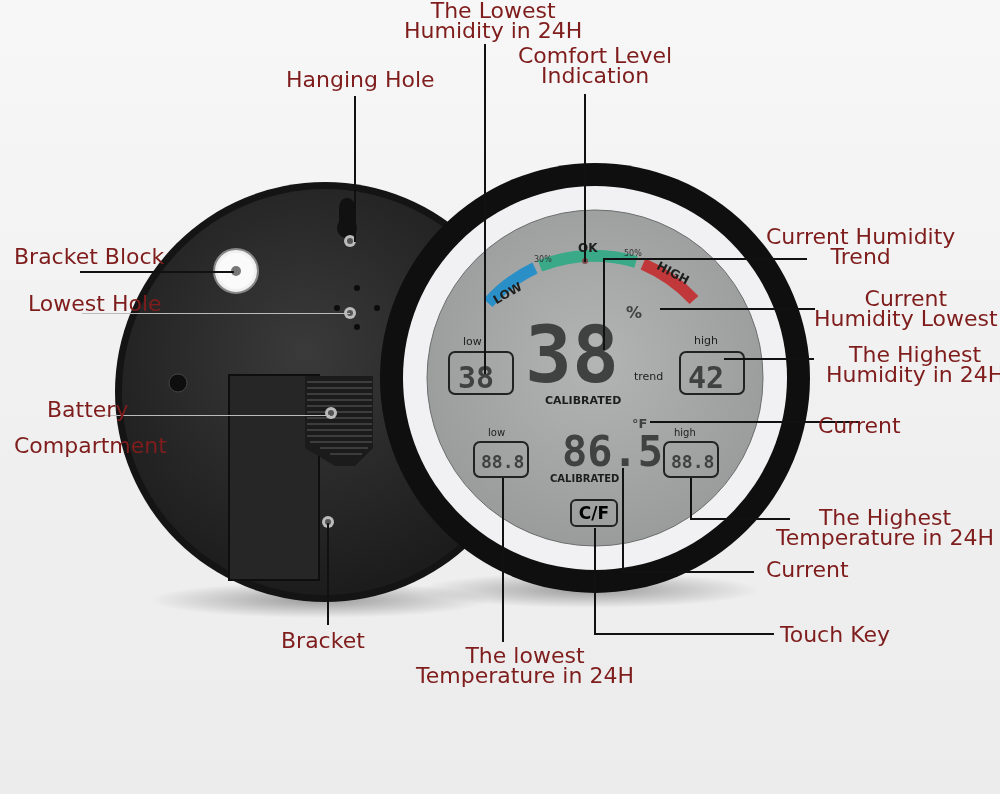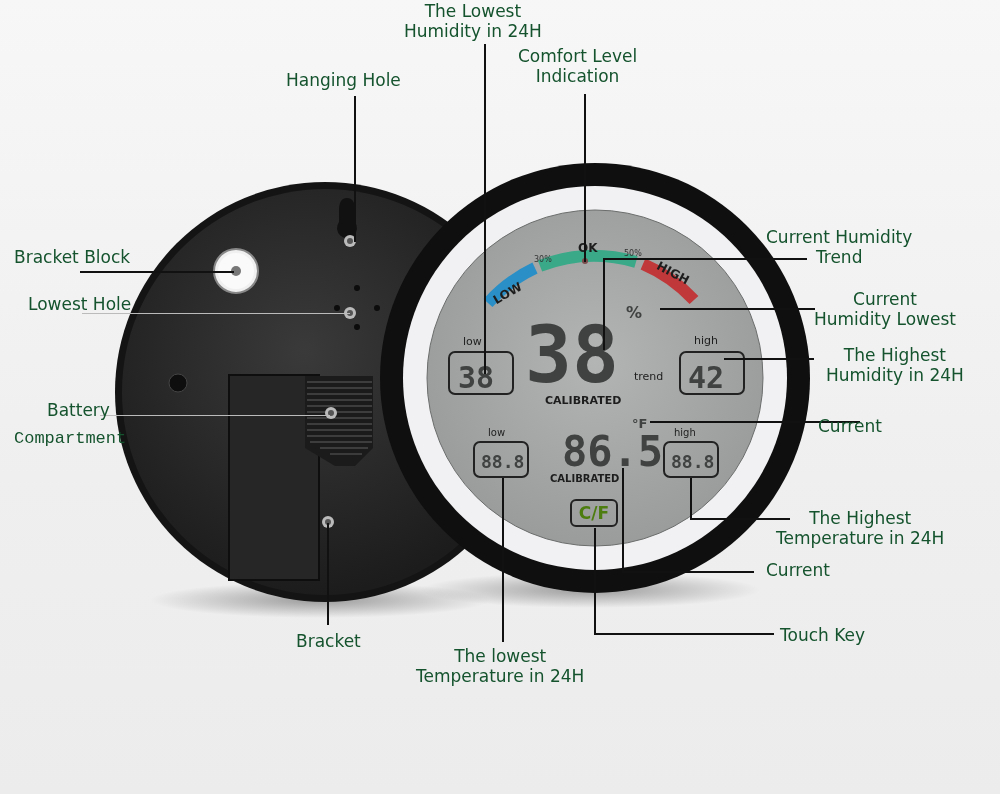--- a/index.html
+++ b/index.html
@@ -3,22 +3,22 @@
 <meta charset="utf-8">
 <style>
   html, body { margin:0; padding:0; }
   body {
     width:1000px; height:794px; position:relative; overflow:hidden;
     background: linear-gradient(#f7f7f7, #efefef 60%, #ececec);
     font-family: "DejaVu Sans", sans-serif;
     color:#111;
   }
   .lbl {
-    position:absolute; font-size:17px; line-height:20px; text-align:center;
-    color:#14532d; white-space:nowrap;
+    position:absolute; font-size:22px; line-height:20px; text-align:center;
+    color:#7f1d1d; white-space:nowrap;
   }
   .lbl span { display:block; }
   .line { position:absolute; background:#111; }
   .hline { height:2px; }
   .vline { width:2px; }
   svg { position:absolute; left:0; top:0; }
 </style>
 </head>
 <body>
 
@@ -121,21 +121,21 @@
     <text x="488" y="436" font-size="10" fill="#1d1d1d">low</text>
     <rect x="474" y="442" width="54" height="35" rx="6" fill="none" stroke="#222" stroke-width="2"></rect>
     <text x="481" y="468" font-size="18" font-weight="bold" fill="#3f4241" font-family="DejaVu Sans Mono, monospace">88.8</text>
 
     <text x="674" y="436" font-size="10" fill="#1d1d1d">high</text>
     <rect x="664" y="442" width="54" height="35" rx="6" fill="none" stroke="#222" stroke-width="2"></rect>
     <text x="671" y="468" font-size="18" font-weight="bold" fill="#3f4241" font-family="DejaVu Sans Mono, monospace">88.8</text>
   </g>
 </svg>
 
-<div style="position:absolute; left:570px; top:499px; width:48px; height:28px; border:2px solid #222; border-radius:6px; display:flex; align-items:center; justify-content:center; font-weight:bold; font-size:17px; color:#4d7c0f; box-sizing:border-box;">
+<div style="position:absolute; left:570px; top:499px; width:48px; height:28px; border:2px solid #222; border-radius:6px; display:flex; align-items:center; justify-content:center; font-weight:bold; font-size:17px; color:#000000; box-sizing:border-box;">
   <span>C/F</span>
 </div>
 
 <div class="line vline" style="left:354px; top:96px; height:146px;"></div>
 <div class="line hline" style="left:80px; top:271px; width:154px;"></div>
 <div class="line hline" style="left:82px; top:313px; width:268px; height:1px; background:#bbb"></div>
 <div class="line hline" style="left:100px; top:415px; width:230px; height:1px; background:#bbb"></div>
 <div class="line vline" style="left:327px; top:523px; height:102px;"></div>
 
 <div class="line vline" style="left:484px; top:44px; height:330px;"></div>
@@ -157,23 +157,23 @@
   <span>Hanging Hole</span>
 </div>
 <div class="lbl" style="left:14px; top:247px;">
   <span>Bracket Block</span>
 </div>
 <div class="lbl" style="left:28px; top:294px;">
   <span>Lowest Hole</span>
 </div>
 <div class="lbl" style="left:14px; top:400px; text-align:left;">
   <span style="padding-left:33px;">Battery</span>
-  <span style="margin-top:9px;font-family:Liberation Mono, monospace;">Compartment</span>
-</div>
-<div class="lbl" style="left:296px; top:631px;">
+  <span style="margin-top:16px;">Compartment</span>
+</div>
+<div class="lbl" style="left:281px; top:631px;">
   <span>Bracket</span>
 </div>
 
 <div class="lbl" style="left:404px; top:1px;">
   <span>The Lowest</span>
   <span>Humidity in 24H</span>
 </div>
 <div class="lbl" style="left:518px; top:46px;">
   <span>Comfort Level</span>
   <span>Indication</span>

